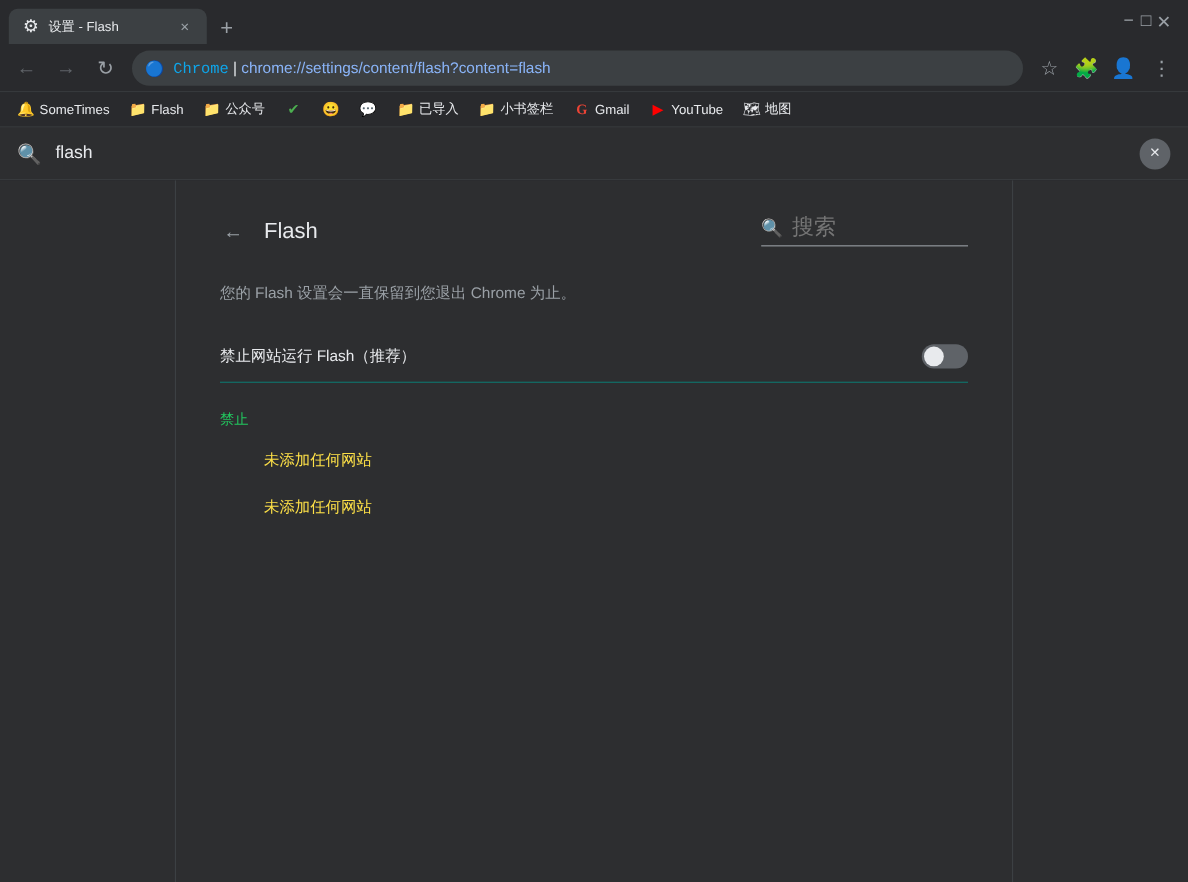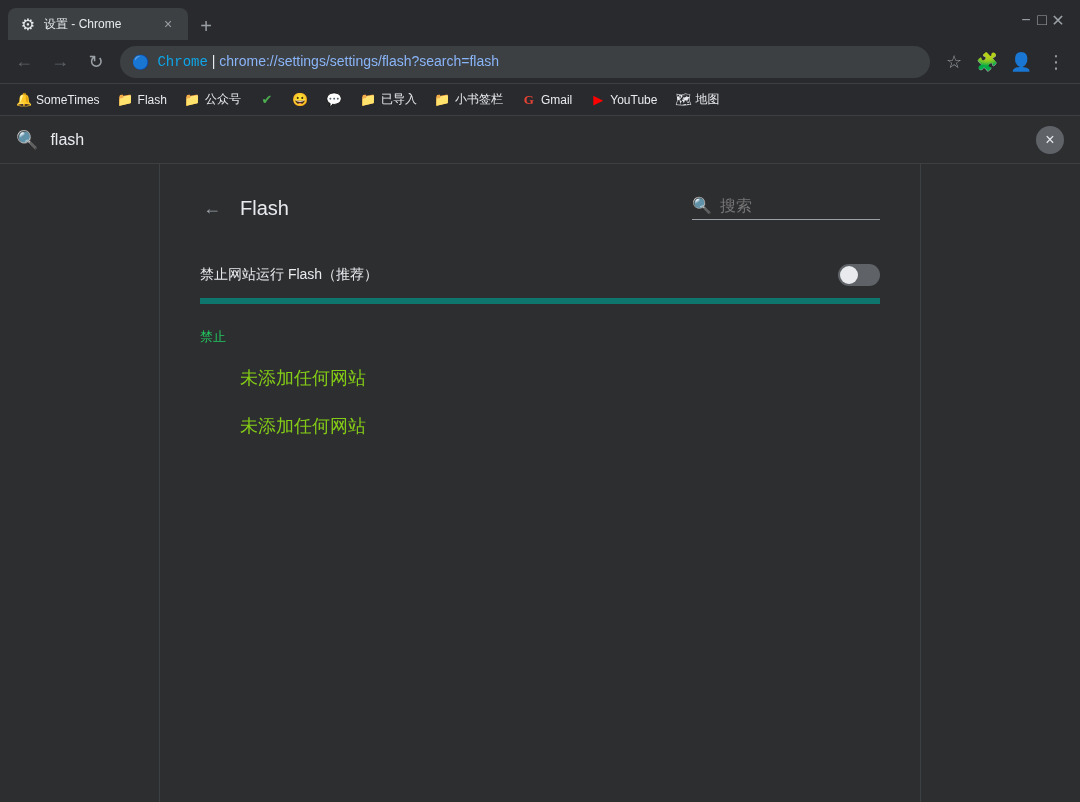--- a/index.html
+++ b/index.html
@@ -271,37 +271,37 @@
     }
     .search-box-icon {
       color: #9aa0a6;
       font-size: 16px;
     }
     .search-box-input {
       background: transparent;
       border: none;
       outline: none;
       color: #9aa0a6;
-      font-size: 16px;
+      font-size: 20px;
       width: 160px;
     }
 
     .notice-text {
       font-size: 14px;
       color: #9aa0a6;
       margin-bottom: 24px;
       line-height: 1.5;
     }
 
     .setting-row {
       display: flex;
       align-items: center;
       justify-content: space-between;
       padding: 12px 0;
-      border-bottom: 6px solid #0f766e;
+      border-bottom: 1px solid #0f766e;
     }
     .setting-label {
       font-size: 14px;
       color: #e8eaed;
     }
 
     
     .toggle {
       width: 42px;
       height: 22px;
@@ -325,22 +325,22 @@
     .toggle.off .knob { left: 2px; }
 
     .section-title {
       font-size: 13px;
       color: #22c55e;
       margin-top: 24px;
       margin-bottom: 8px;
       font-weight: 500;
     }
     .empty-text {
-      font-size: 18px;
-      color: #84cc16;
+      font-size: 14px;
+      color: #fde047;
       padding: 12px 40px;
     }
 
     
     .right-panel {
       width: 160px;
       background: #2d2e30;
       border-left: 1px solid #3c4043;
       flex-shrink: 0;
     }
@@ -348,21 +348,21 @@
     
     .titlebar-spacer { flex: 1; }
   </style>
 </head>
 <body>
 
 <div class="titlebar">
   <div class="tab-strip">
     <div class="tab">
       <span class="tab-favicon">⚙</span>
-      <span class="tab-title">设置 - Chrome</span>
+      <span class="tab-title">设置 - Flash</span>
       <span class="tab-close">×</span>
     </div>
     <div class="new-tab-btn">+</div>
     <div class="titlebar-spacer"></div>
   </div>
   <div class="window-controls">
     <span class="win-btn">−</span>
     <span class="win-btn">□</span>
     <span class="win-btn">✕</span>
   </div>
@@ -370,21 +370,21 @@
 
 <div class="navbar">
   <div class="nav-btn disabled">←</div>
   <div class="nav-btn disabled">→</div>
   <div class="nav-btn">↻</div>
   <div class="address-bar">
     <span class="address-icon">🔵</span>
     <span class="address-text">
       <span class="chrome-part">Chrome</span>
       <span> | </span>
-      <span class="url-path">chrome://settings/settings/flash?search=flash</span>
+      <span class="url-path">chrome://settings/content/flash?content=flash</span>
     </span>
   </div>
   <div class="nav-right-btns">
     <div class="nav-btn">☆</div>
     <div class="nav-btn">🧩</div>
     <div class="nav-btn">👤</div>
     <div class="nav-btn">⋮</div>
   </div>
 </div>
 
@@ -448,20 +448,21 @@
       <div class="panel-title-row">
         <div class="back-btn">←</div>
         <span class="panel-title">Flash</span>
       </div>
       <div class="search-box">
         <span class="search-box-icon">🔍</span>
         <input class="search-box-input" type="text" placeholder="搜索" style="">
       </div>
     </div>
 
+    <div class="notice-text">您的 Flash 设置会一直保留到您退出 Chrome 为止。</div>
 
     <div class="setting-row">
       <span class="setting-label">禁止网站运行 Flash（推荐）</span>
       <div class="toggle off">
         <div class="knob"></div>
       </div>
     </div>
 
     <div class="section-title">禁止</div>
     <div class="empty-text">未添加任何网站</div>

